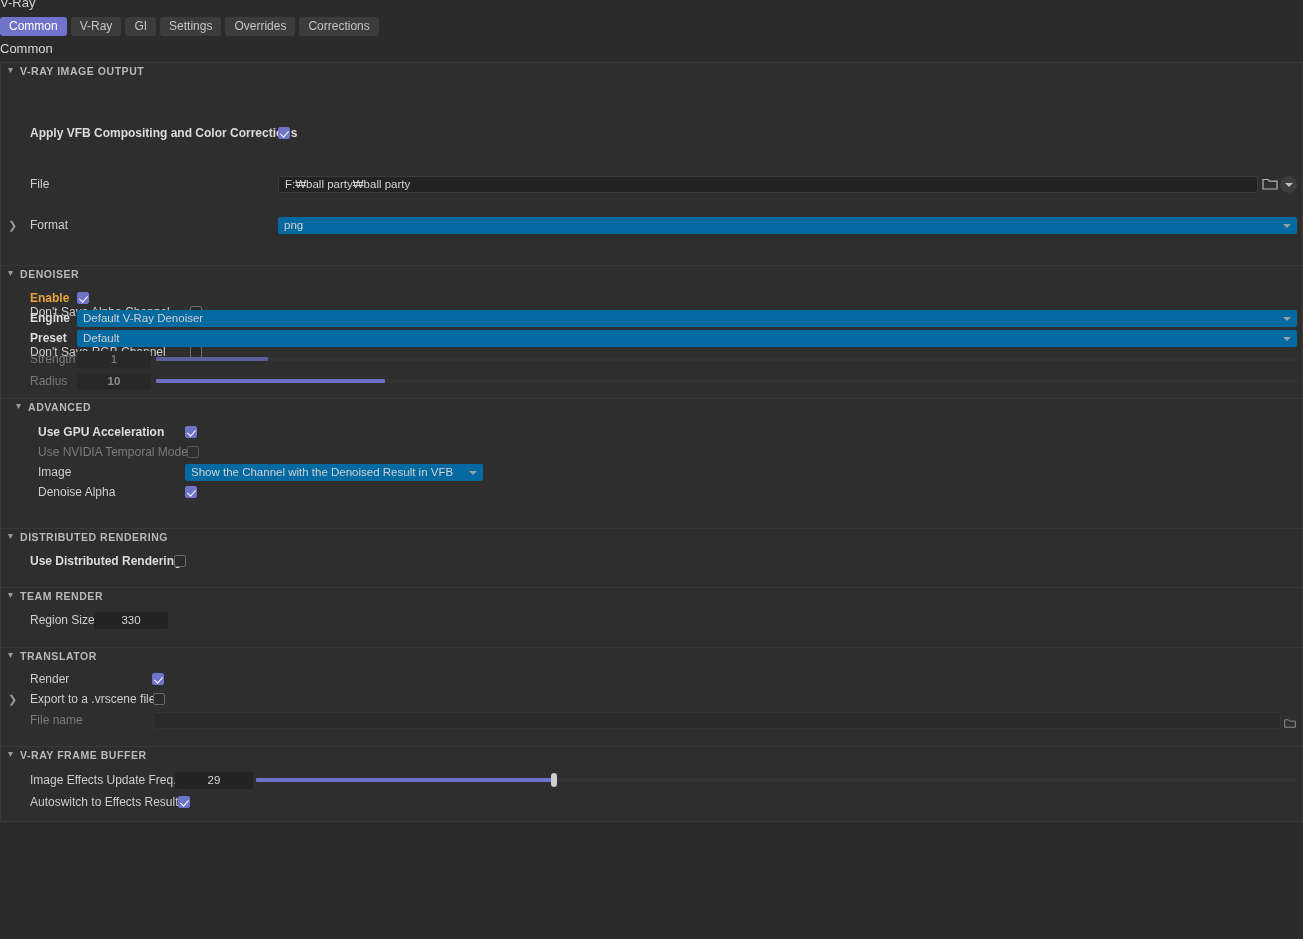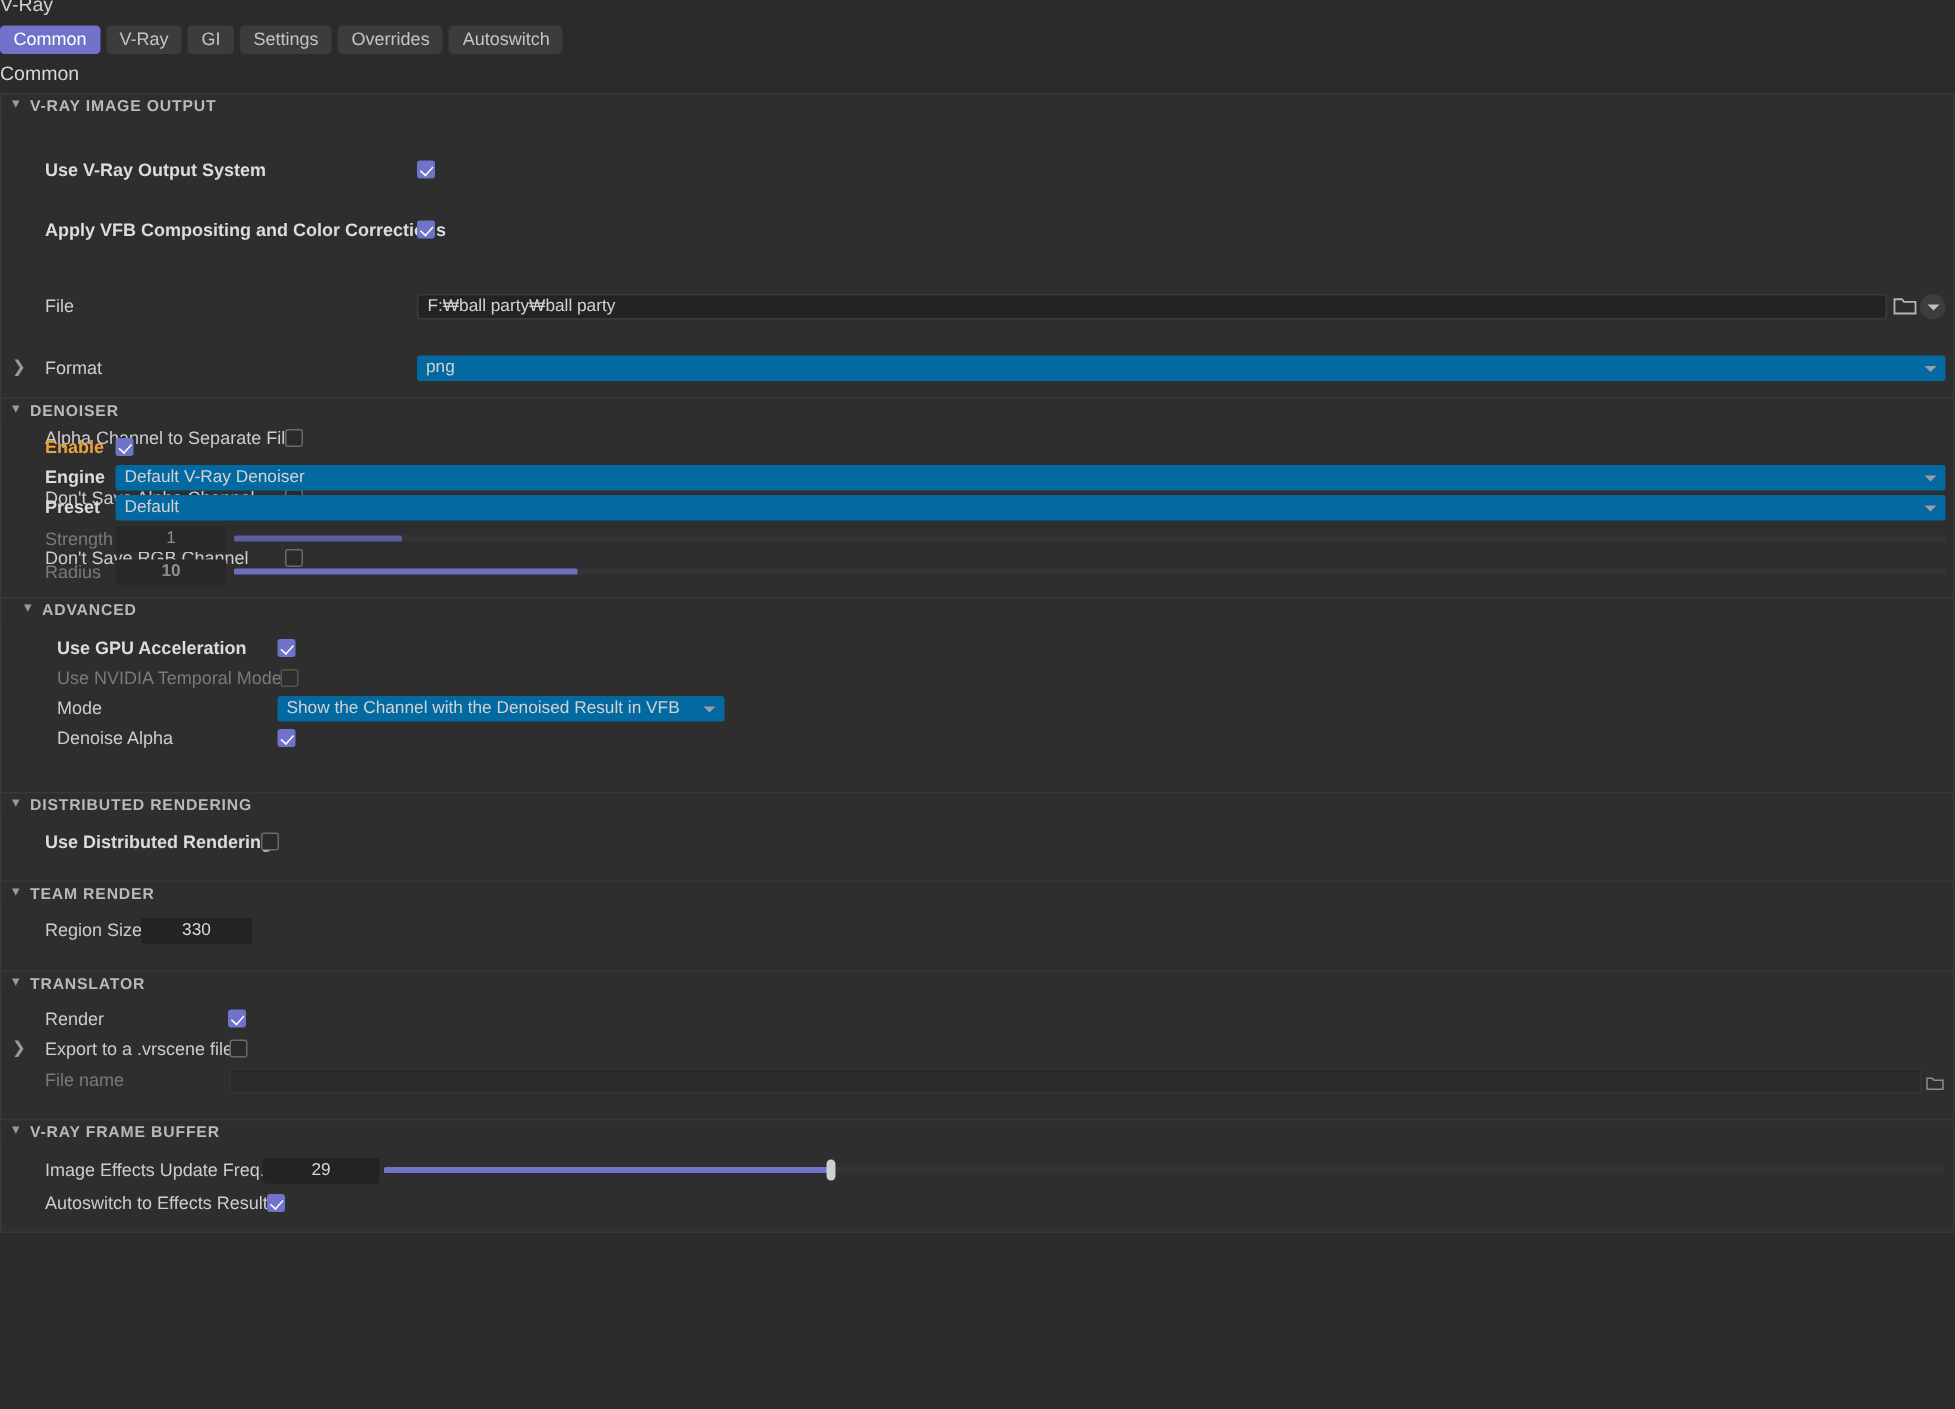--- a/index.html
+++ b/index.html
@@ -148,36 +148,32 @@
 <body>
 
 <div id="app-title">V-Ray</div>
 
 <div id="tabbar">
   <div class="tab active">Common</div>
   <div class="tab">V-Ray</div>
   <div class="tab">GI</div>
   <div class="tab">Settings</div>
   <div class="tab">Overrides</div>
-  <div class="tab">Autoswitch</div>
+  <div class="tab">Corrections</div>
 </div>
 
 <div id="panel-title">Common</div>
 
 <div id="content">
 
   <div class="section-head" style="top:0;">
     <span class="chev">▾</span>
     <span class="stitle">V-RAY IMAGE OUTPUT</span>
   </div>
 
-  <div class="row" style="top:24px;">
-    <span class="lbl bold" style="left:29px;">Use V-Ray Output System</span>
-    <span class="cb on" style="left:277px; top:4px;"></span>
-  </div>
 
   <div class="row" style="top:44px;">
     <span class="lbl bold" style="left:29px;">Apply VFB Compositing and Color Corrections</span>
     <span class="cb on" style="left:277px; top:4px;"></span>
   </div>
 
   <div class="row" style="top:75px;">
     <span class="lbl" style="left:29px;">File</span>
     <span class="field" style="left:277px; top:2px; width:980px;">F:₩ball party₩ball party</span>
     <span class="folder-btn" style="left:1261px; top:3px;">
@@ -257,21 +253,21 @@
     <span class="lbl bold" style="left:37px;">Use GPU Acceleration</span>
     <span class="cb on" style="left:184px; top:4px;"></span>
   </div>
 
   <div class="row" style="position:absolute; left:0; right:0; top:380px;">
     <span class="lbl dim" style="left:37px;">Use NVIDIA Temporal Mode</span>
     <span class="cb dimoff" style="left:186px; top:4px;"></span>
   </div>
 
   <div class="row" style="position:absolute; left:0; right:0; top:400px;">
-    <span class="lbl" style="left:37px;">Mode</span>
+    <span class="lbl" style="left:37px;">Image</span>
     <span class="combo" style="left:184px; top:2px; width:298px;">Show the Channel with the Denoised Result in VFB</span>
     <span class="sub-caret" style="left:468px; top:9px;"></span>
   </div>
 
   <div class="row" style="position:absolute; left:0; right:0; top:420px;">
     <span class="lbl" style="left:37px;">Denoise Alpha</span>
     <span class="cb on" style="left:184px; top:4px;"></span>
   </div>
 
   <div class="section-head" style="position:absolute; left:0; right:0; top:466px;">

